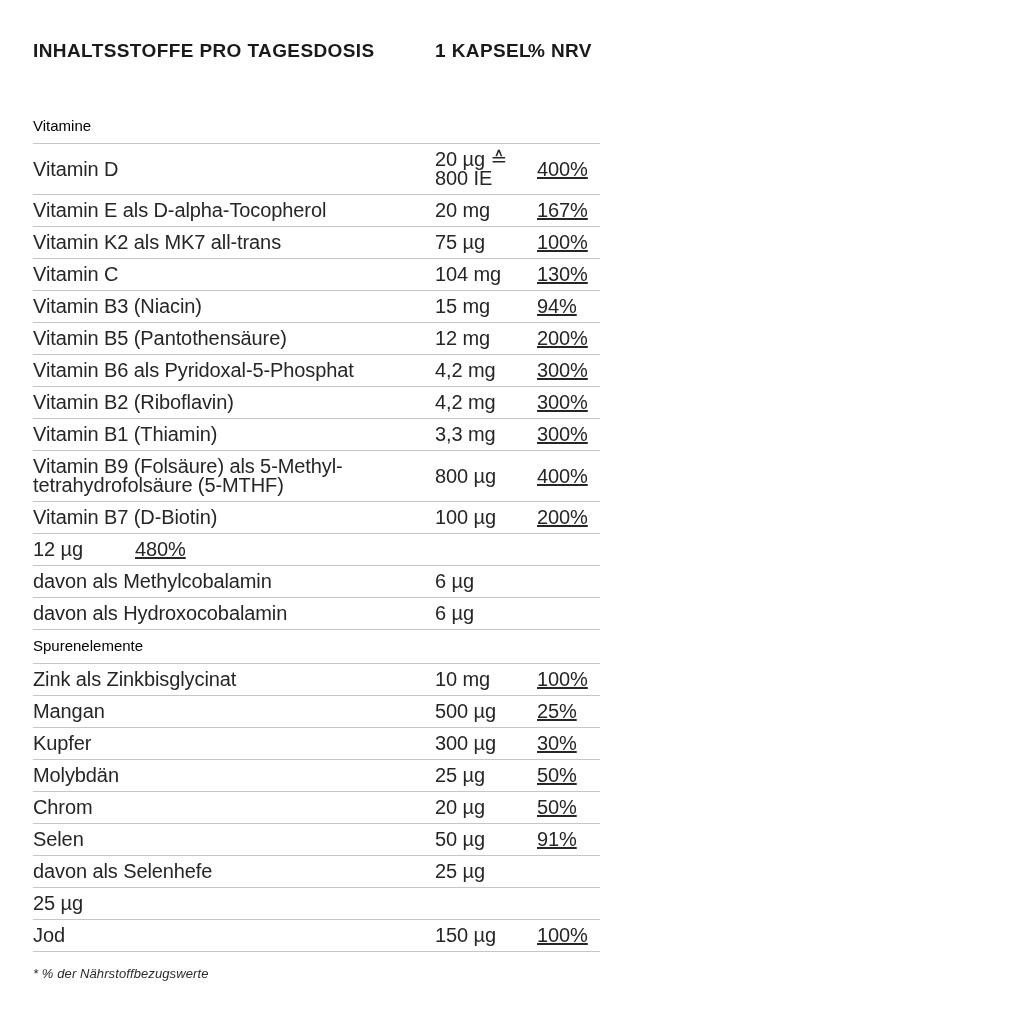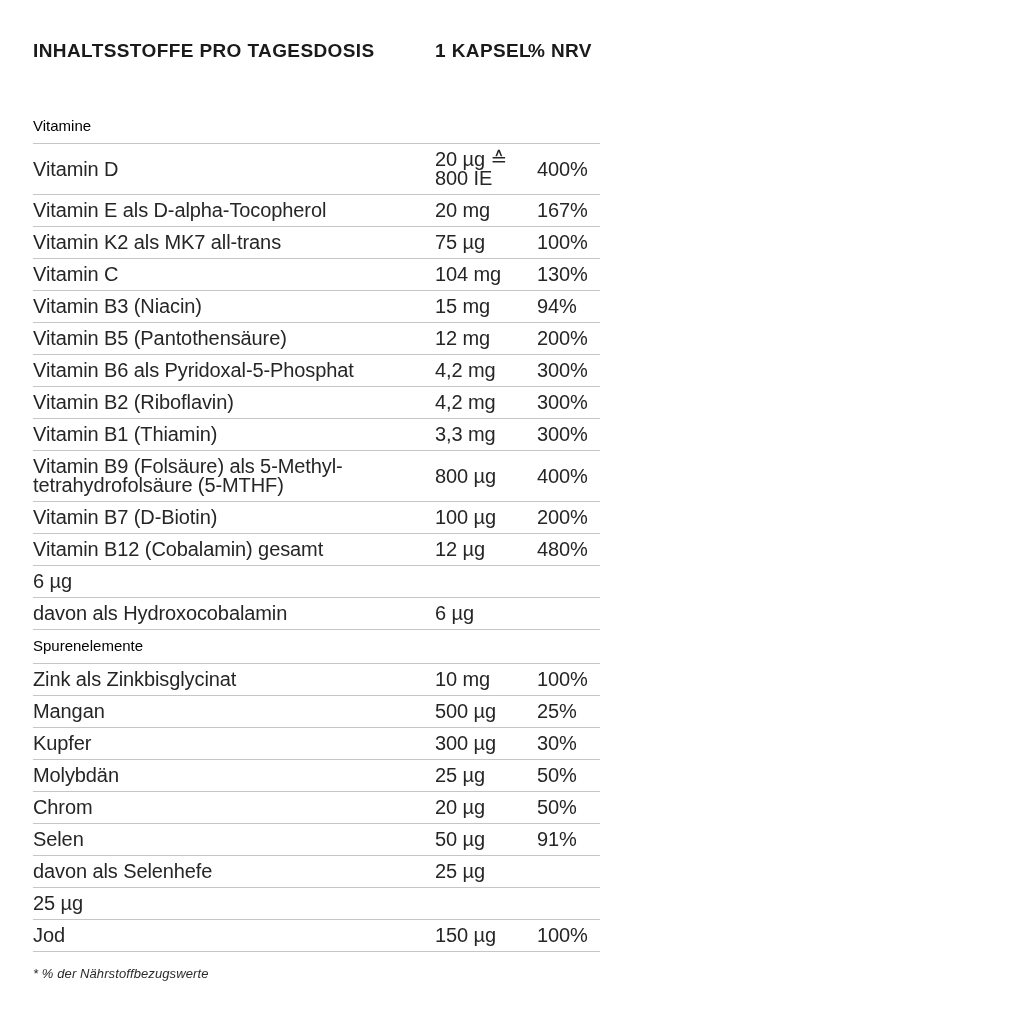--- a/index.html
+++ b/index.html
@@ -18,21 +18,21 @@
   .section-label { display:flex; align-items:center; padding:6px 0 8px 0;
                    border-bottom:1px solid #c6c6c6; font-size:15px;
                    line-height:19px; color:#000000; }
 
   .row { display:flex; align-items:center; padding:6px 0;
          border-bottom:1px solid #c6c6c6; font-size:20px;
          line-height:19px; letter-spacing:-0.1px; color:#262626; }
   .row:last-child { border-bottom:none; }
   .cell-name   { flex:0 0 402px; padding-right:10px; }
   .cell-amount { flex:0 0 102px; padding-right:6px; }
-  .cell-nrv    { flex:0 0 63px; }
+  .cell-nrv    { flex:0 0 63px;text-decoration:underline; }
 
   .footnote { margin-top:14px; font-size:13px; font-style:italic;
               color:#2a2a2a; letter-spacing:0.1px; }
 </style>
 </head>
 <body>
 
 <div class="sheet">
 
   <div class="table-header">
@@ -92,25 +92,25 @@
     <span class="cell-name">Vitamin B9 (Folsäure) als 5-Methyl- tetrahydrofolsäure (5-MTHF)</span>
     <span class="cell-amount">800 µg</span>
     <span class="cell-nrv">400%</span>
   </div>
   <div class="row">
     <span class="cell-name">Vitamin B7 (D-Biotin)</span>
     <span class="cell-amount">100 µg</span>
     <span class="cell-nrv">200%</span>
   </div>
   <div class="row">
-    <span class="cell-name">Vitamin B12 (Cobalamin) gesamt</span>
     <span class="cell-amount">12 µg</span>
     <span class="cell-nrv">480%</span>
   </div>
   <div class="row">
+    <span class="cell-name">davon als Methylcobalamin</span>
     <span class="cell-amount">6 µg</span>
     <span class="cell-nrv"></span>
   </div>
   <div class="row">
     <span class="cell-name">davon als Hydroxocobalamin</span>
     <span class="cell-amount">6 µg</span>
     <span class="cell-nrv"></span>
   </div>
 
   <div class="section-label">Spurenelemente</div>

